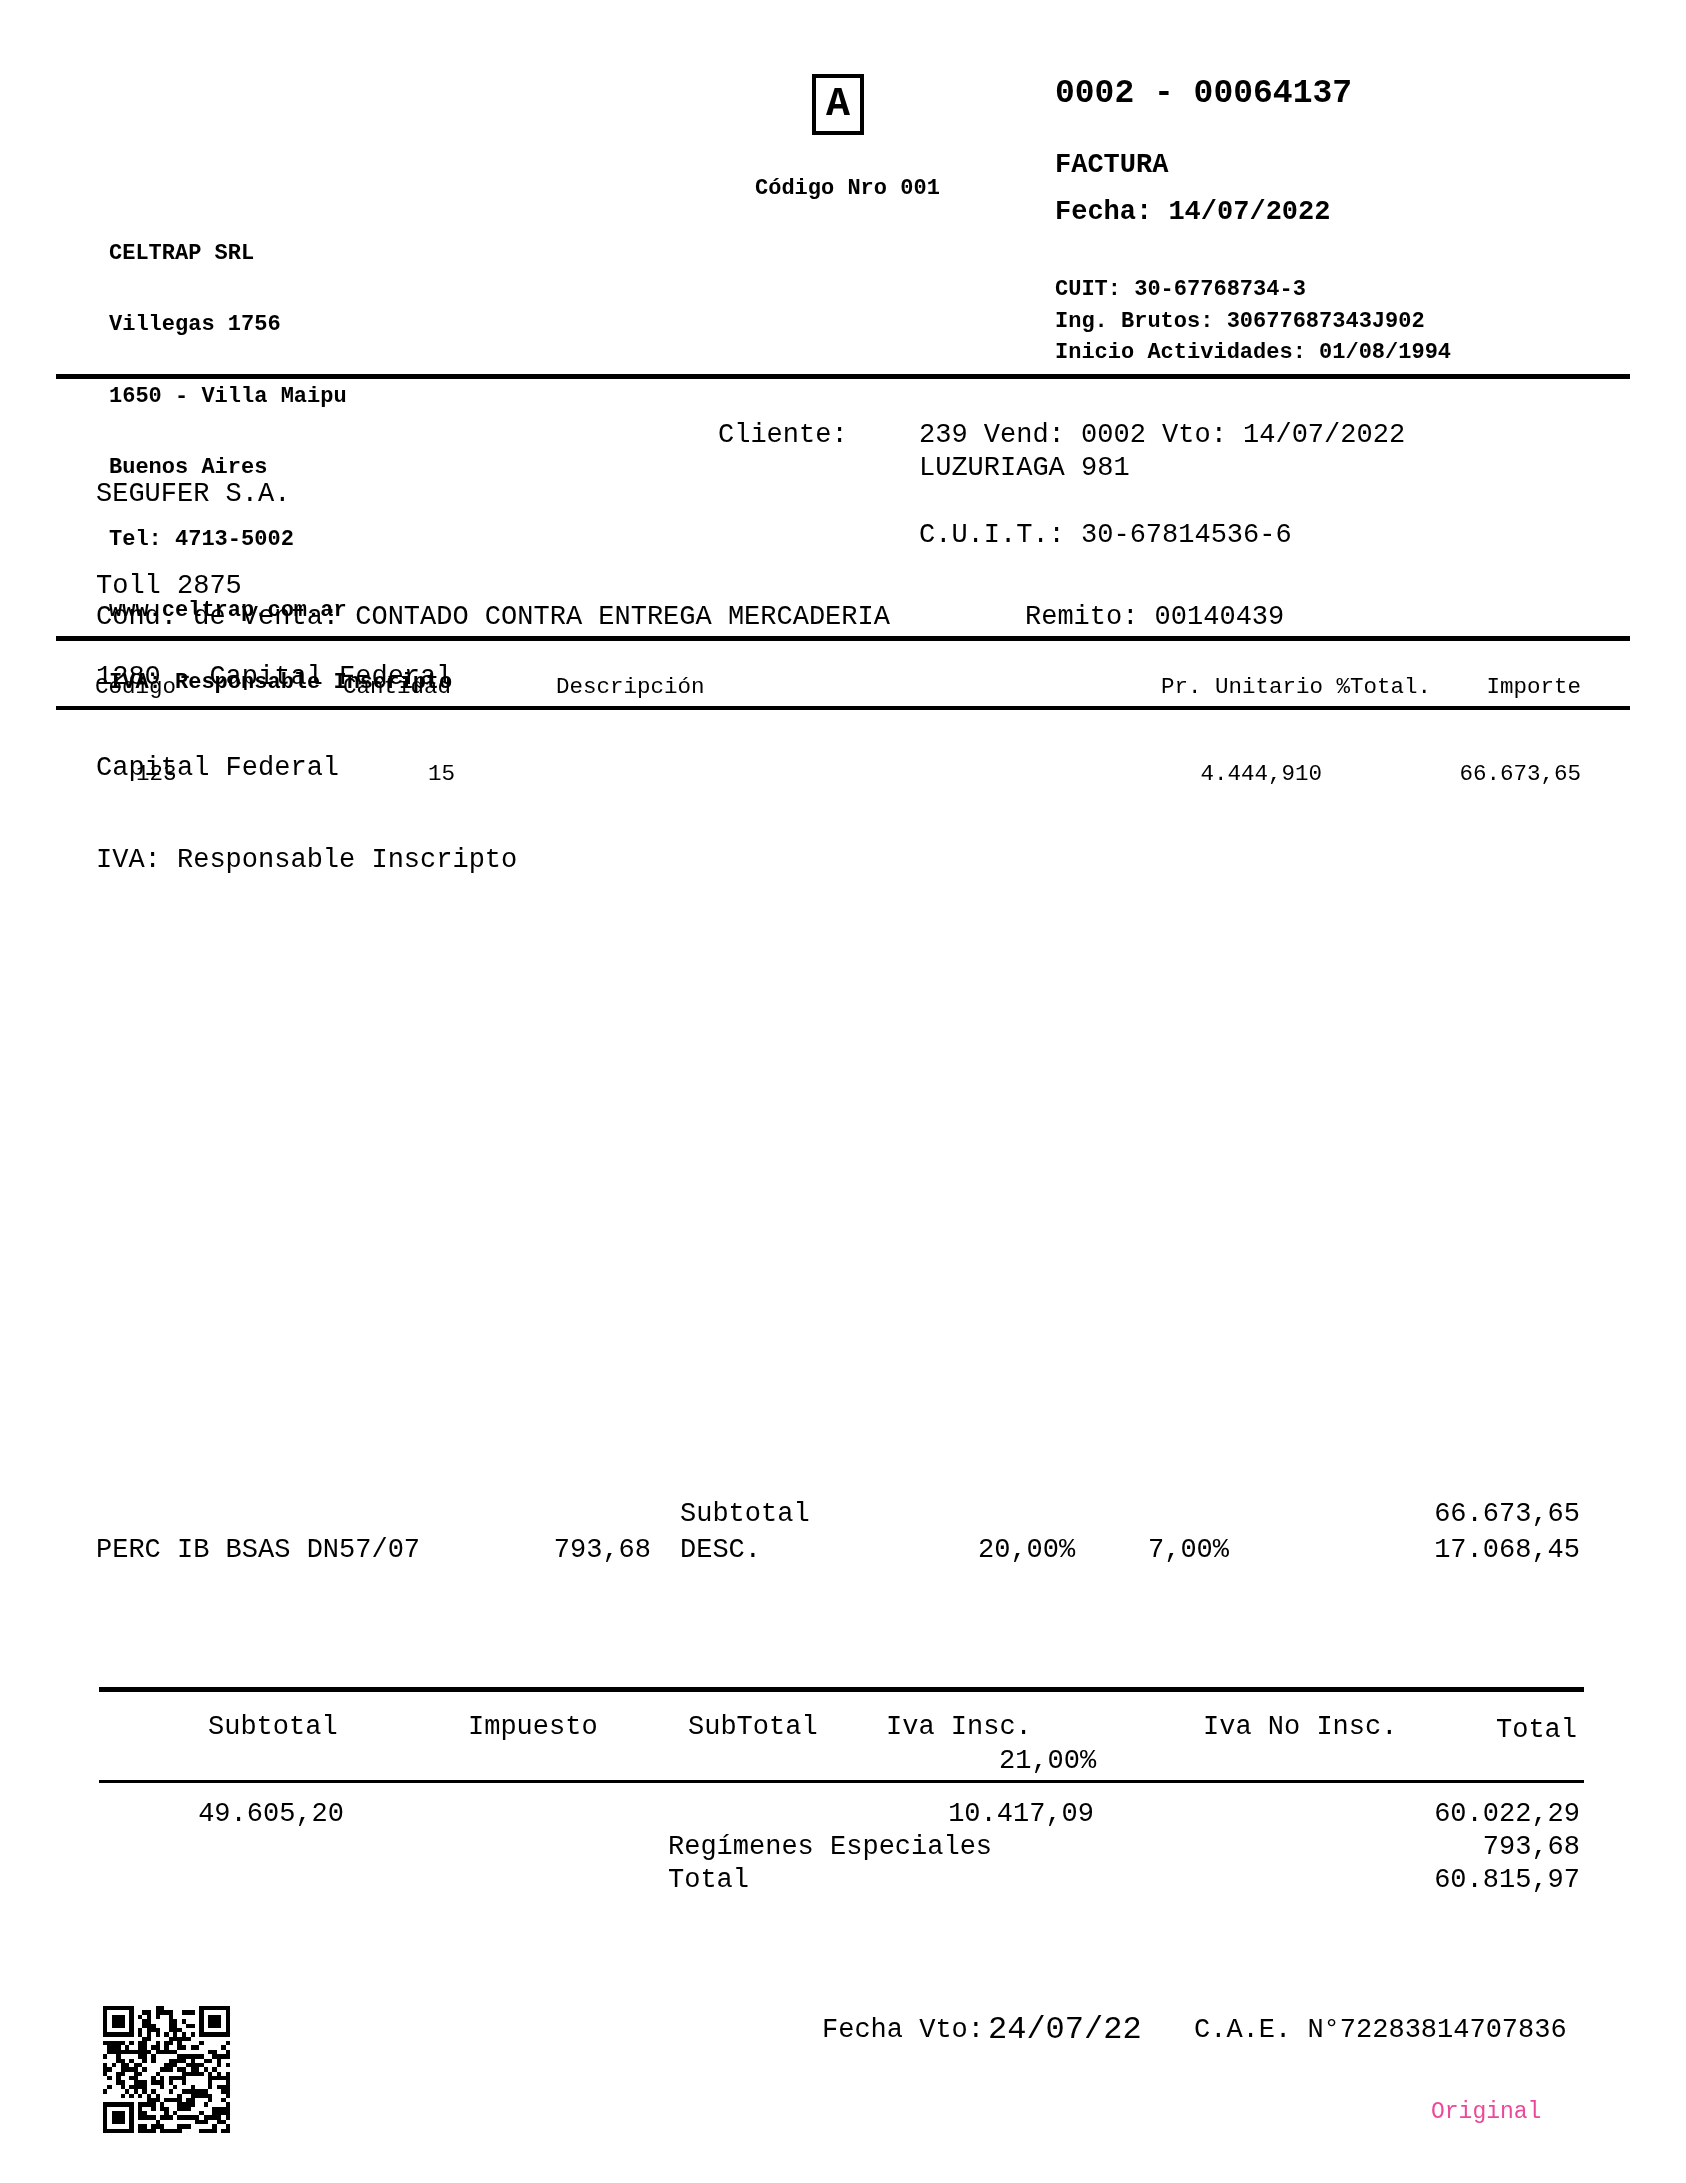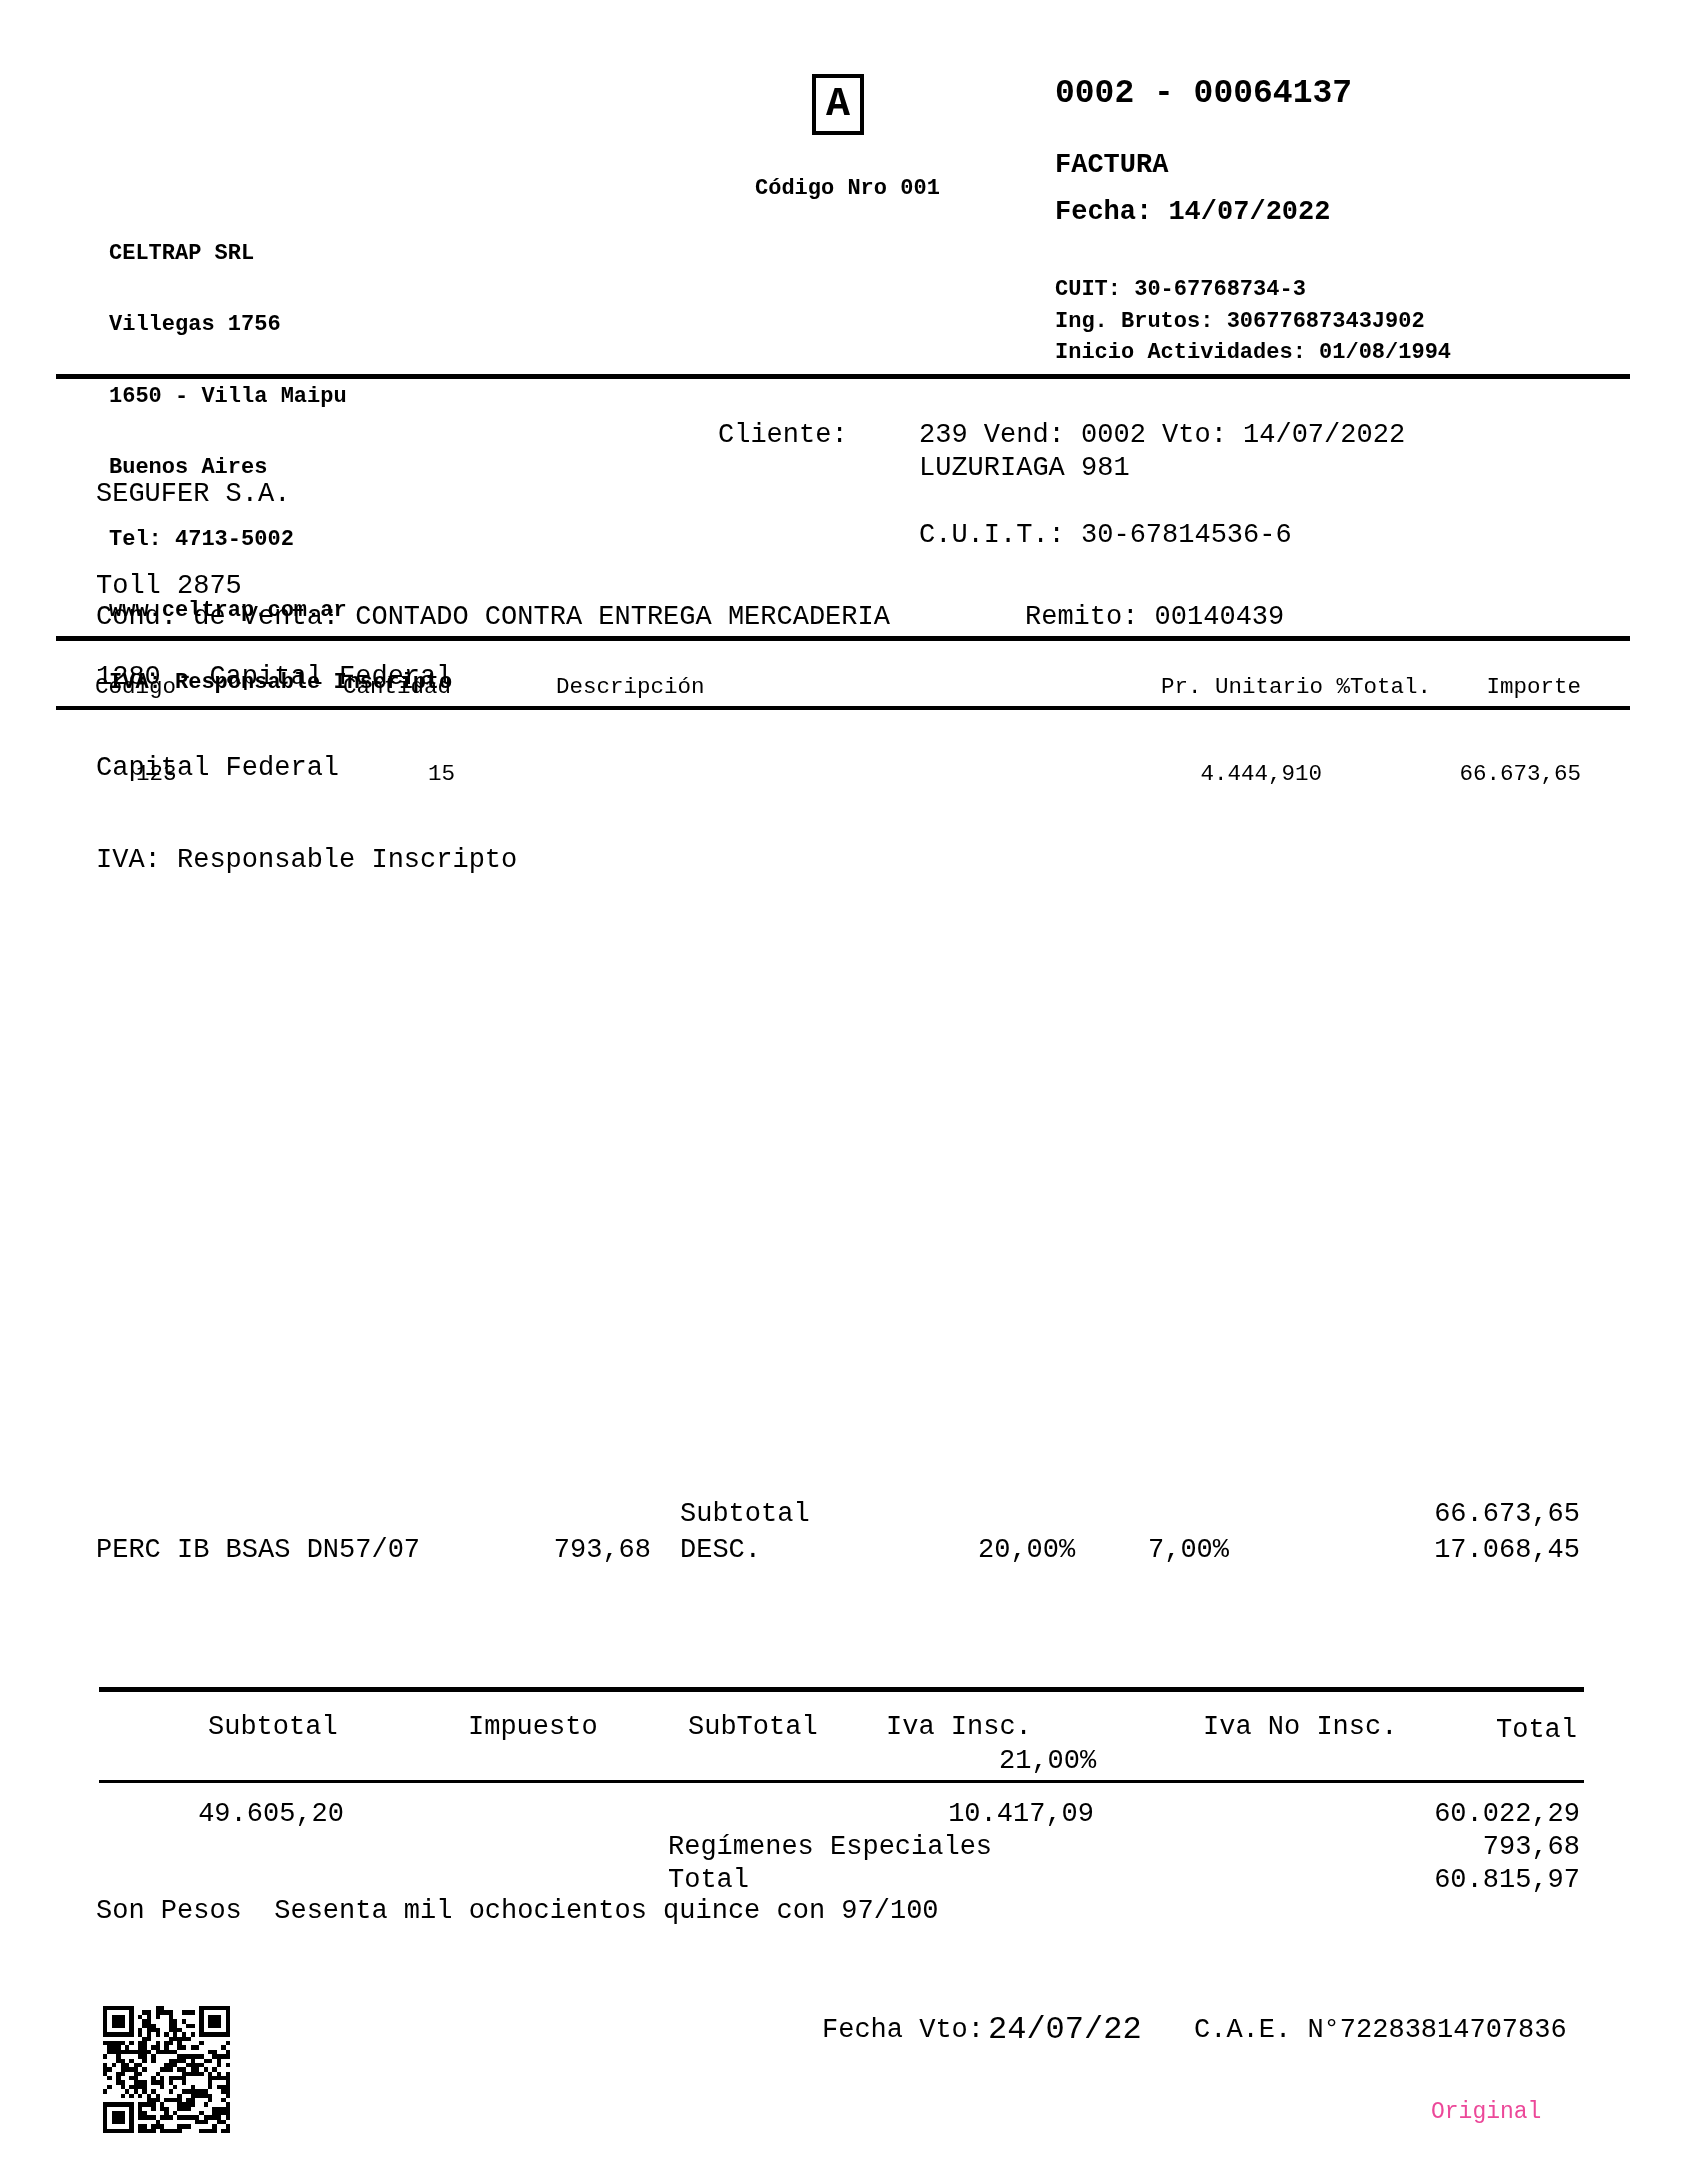--- a/index.html
+++ b/index.html
@@ -118,21 +118,20 @@
   <div class="t fs-m ra" style="left:146px;top:1800px;width:198px;">49.605,20</div>
   <div class="t fs-m ra" style="left:896px;top:1800px;width:198px;">10.417,09</div>
   <div class="t fs-m ra" style="left:1349px;top:1800px;width:231px;">60.022,29</div>
 
   <div class="t fs-m" style="left:668px;top:1833px;">Regímenes Especiales</div>
   <div class="t fs-m ra" style="left:1349px;top:1833px;width:231px;">793,68</div>
 
   <div class="t fs-m" style="left:668px;top:1866px;">Total</div>
   <div class="t fs-m ra" style="left:1349px;top:1866px;width:231px;">60.815,97</div>
 
-  <div class="t fs-m" style="left:96px;top:1897px;">Son Pesos  Sesenta mil ochocientos quince con 97/100</div>
 
   <div class="qr">
     <svg id="qr" viewBox="0 0 29 29" width="127" height="127" shape-rendering="crispEdges">
         <path d="M12 0h1v1h-1zM13 0h1v1h-1zM9 1h1v1h-1zM10 1h1v1h-1zM12 1h1v1h-1zM13 1h1v1h-1zM14 1h1v1h-1zM15 1h1v1h-1zM18 1h1v1h-1zM19 1h1v1h-1zM20 1h1v1h-1zM8 2h1v1h-1zM10 2h1v1h-1zM12 2h1v1h-1zM15 2h1v1h-1zM9 3h1v1h-1zM10 3h1v1h-1zM15 3h1v1h-1zM16 3h1v1h-1zM18 3h1v1h-1zM9 4h1v1h-1zM10 4h1v1h-1zM11 4h1v1h-1zM15 4h1v1h-1zM16 4h1v1h-1zM19 4h1v1h-1zM20 4h1v1h-1zM8 5h1v1h-1zM10 5h1v1h-1zM11 5h1v1h-1zM12 5h1v1h-1zM15 5h1v1h-1zM16 5h1v1h-1zM17 5h1v1h-1zM8 6h1v1h-1zM10 6h1v1h-1zM12 6h1v1h-1zM14 6h1v1h-1zM16 6h1v1h-1zM18 6h1v1h-1zM20 6h1v1h-1zM9 7h1v1h-1zM10 7h1v1h-1zM15 7h1v1h-1zM16 7h1v1h-1zM17 7h1v1h-1zM18 7h1v1h-1zM19 7h1v1h-1zM0 8h1v1h-1zM1 8h1v1h-1zM2 8h1v1h-1zM3 8h1v1h-1zM4 8h1v1h-1zM6 8h1v1h-1zM8 8h1v1h-1zM9 8h1v1h-1zM12 8h1v1h-1zM14 8h1v1h-1zM15 8h1v1h-1zM17 8h1v1h-1zM22 8h1v1h-1zM28 8h1v1h-1zM1 9h1v1h-1zM2 9h1v1h-1zM3 9h1v1h-1zM5 9h1v1h-1zM8 9h1v1h-1zM9 9h1v1h-1zM11 9h1v1h-1zM12 9h1v1h-1zM14 9h1v1h-1zM17 9h1v1h-1zM18 9h1v1h-1zM20 9h1v1h-1zM21 9h1v1h-1zM27 9h1v1h-1zM1 10h1v1h-1zM2 10h1v1h-1zM3 10h1v1h-1zM4 10h1v1h-1zM5 10h1v1h-1zM6 10h1v1h-1zM7 10h1v1h-1zM8 10h1v1h-1zM9 10h1v1h-1zM10 10h1v1h-1zM12 10h1v1h-1zM13 10h1v1h-1zM14 10h1v1h-1zM15 10h1v1h-1zM16 10h1v1h-1zM24 10h1v1h-1zM25 10h1v1h-1zM28 10h1v1h-1zM0 11h1v1h-1zM3 11h1v1h-1zM8 11h1v1h-1zM9 11h1v1h-1zM11 11h1v1h-1zM17 11h1v1h-1zM18 11h1v1h-1zM19 11h1v1h-1zM20 11h1v1h-1zM21 11h1v1h-1zM22 11h1v1h-1zM25 11h1v1h-1zM26 11h1v1h-1zM27 11h1v1h-1zM28 11h1v1h-1zM3 12h1v1h-1zM4 12h1v1h-1zM6 12h1v1h-1zM9 12h1v1h-1zM11 12h1v1h-1zM15 12h1v1h-1zM16 12h1v1h-1zM17 12h1v1h-1zM18 12h1v1h-1zM20 12h1v1h-1zM23 12h1v1h-1zM24 12h1v1h-1zM26 12h1v1h-1zM0 13h1v1h-1zM2 13h1v1h-1zM4 13h1v1h-1zM5 13h1v1h-1zM7 13h1v1h-1zM8 13h1v1h-1zM14 13h1v1h-1zM15 13h1v1h-1zM16 13h1v1h-1zM19 13h1v1h-1zM20 13h1v1h-1zM21 13h1v1h-1zM22 13h1v1h-1zM26 13h1v1h-1zM28 13h1v1h-1zM0 14h1v1h-1zM1 14h1v1h-1zM4 14h1v1h-1zM5 14h1v1h-1zM6 14h1v1h-1zM7 14h1v1h-1zM9 14h1v1h-1zM13 14h1v1h-1zM14 14h1v1h-1zM15 14h1v1h-1zM17 14h1v1h-1zM18 14h1v1h-1zM20 14h1v1h-1zM21 14h1v1h-1zM23 14h1v1h-1zM25 14h1v1h-1zM0 15h1v1h-1zM3 15h1v1h-1zM4 15h1v1h-1zM7 15h1v1h-1zM8 15h1v1h-1zM12 15h1v1h-1zM18 15h1v1h-1zM19 15h1v1h-1zM20 15h1v1h-1zM21 15h1v1h-1zM22 15h1v1h-1zM24 15h1v1h-1zM26 15h1v1h-1zM28 15h1v1h-1zM1 16h1v1h-1zM3 16h1v1h-1zM6 16h1v1h-1zM7 16h1v1h-1zM11 16h1v1h-1zM13 16h1v1h-1zM15 16h1v1h-1zM16 16h1v1h-1zM17 16h1v1h-1zM18 16h1v1h-1zM24 16h1v1h-1zM25 16h1v1h-1zM26 16h1v1h-1zM27 16h1v1h-1zM28 16h1v1h-1zM3 17h1v1h-1zM4 17h1v1h-1zM7 17h1v1h-1zM8 17h1v1h-1zM9 17h1v1h-1zM11 17h1v1h-1zM12 17h1v1h-1zM13 17h1v1h-1zM15 17h1v1h-1zM18 17h1v1h-1zM24 17h1v1h-1zM28 17h1v1h-1zM1 18h1v1h-1zM4 18h1v1h-1zM6 18h1v1h-1zM7 18h1v1h-1zM8 18h1v1h-1zM9 18h1v1h-1zM13 18h1v1h-1zM16 18h1v1h-1zM20 18h1v1h-1zM24 18h1v1h-1zM26 18h1v1h-1zM27 18h1v1h-1zM28 18h1v1h-1zM0 19h1v1h-1zM5 19h1v1h-1zM7 19h1v1h-1zM9 19h1v1h-1zM11 19h1v1h-1zM15 19h1v1h-1zM18 19h1v1h-1zM19 19h1v1h-1zM20 19h1v1h-1zM21 19h1v1h-1zM22 19h1v1h-1zM23 19h1v1h-1zM27 19h1v1h-1zM28 19h1v1h-1zM4 20h1v1h-1zM6 20h1v1h-1zM8 20h1v1h-1zM10 20h1v1h-1zM12 20h1v1h-1zM17 20h1v1h-1zM20 20h1v1h-1zM21 20h1v1h-1zM22 20h1v1h-1zM23 20h1v1h-1zM24 20h1v1h-1zM28 20h1v1h-1zM10 21h1v1h-1zM11 21h1v1h-1zM12 21h1v1h-1zM14 21h1v1h-1zM15 21h1v1h-1zM16 21h1v1h-1zM17 21h1v1h-1zM19 21h1v1h-1zM20 21h1v1h-1zM24 21h1v1h-1zM27 21h1v1h-1zM8 22h1v1h-1zM9 22h1v1h-1zM10 22h1v1h-1zM11 22h1v1h-1zM13 22h1v1h-1zM17 22h1v1h-1zM18 22h1v1h-1zM19 22h1v1h-1zM20 22h1v1h-1zM23 22h1v1h-1zM28 22h1v1h-1zM8 23h1v1h-1zM11 23h1v1h-1zM13 23h1v1h-1zM14 23h1v1h-1zM17 23h1v1h-1zM18 23h1v1h-1zM19 23h1v1h-1zM25 23h1v1h-1zM26 23h1v1h-1zM27 23h1v1h-1zM28 23h1v1h-1zM8 24h1v1h-1zM9 24h1v1h-1zM14 24h1v1h-1zM16 24h1v1h-1zM22 24h1v1h-1zM25 24h1v1h-1zM26 24h1v1h-1zM27 24h1v1h-1zM28 24h1v1h-1zM8 25h1v1h-1zM9 25h1v1h-1zM10 25h1v1h-1zM11 25h1v1h-1zM13 25h1v1h-1zM14 25h1v1h-1zM15 25h1v1h-1zM17 25h1v1h-1zM18 25h1v1h-1zM19 25h1v1h-1zM20 25h1v1h-1zM21 25h1v1h-1zM23 25h1v1h-1zM24 25h1v1h-1zM25 25h1v1h-1zM26 25h1v1h-1zM28 25h1v1h-1zM12 26h1v1h-1zM21 26h1v1h-1zM22 26h1v1h-1zM23 26h1v1h-1zM26 26h1v1h-1zM27 26h1v1h-1zM8 27h1v1h-1zM9 27h1v1h-1zM11 27h1v1h-1zM12 27h1v1h-1zM13 27h1v1h-1zM17 27h1v1h-1zM18 27h1v1h-1zM19 27h1v1h-1zM25 27h1v1h-1zM28 27h1v1h-1zM8 28h1v1h-1zM9 28h1v1h-1zM10 28h1v1h-1zM11 28h1v1h-1zM13 28h1v1h-1zM14 28h1v1h-1zM15 28h1v1h-1zM16 28h1v1h-1zM17 28h1v1h-1zM22 28h1v1h-1zM23 28h1v1h-1zM24 28h1v1h-1zM25 28h1v1h-1zM27 28h1v1h-1zM28 28h1v1h-1zM0 0h7v1h-7z M0 6h7v1h-7z M0 1v5h1v-5z M6 1v5h1v-5z M2 2h3v3h-3zM22 0h7v1h-7z M22 6h7v1h-7z M22 1v5h1v-5z M28 1v5h1v-5z M24 2h3v3h-3zM0 22h7v1h-7z M0 28h7v1h-7z M0 23v5h1v-5z M6 23v5h1v-5z M2 24h3v3h-3z" fill="#000"></path>
       </svg>
   </div>
 
   <div class="t fs-m" style="left:822px;top:2016px;">Fecha Vto:</div>
   <div class="t fs-date" style="left:988px;top:2013px;">24/07/22</div>
   <div class="t fs-m" style="left:1194px;top:2016px;">C.A.E. N°72283814707836</div>

